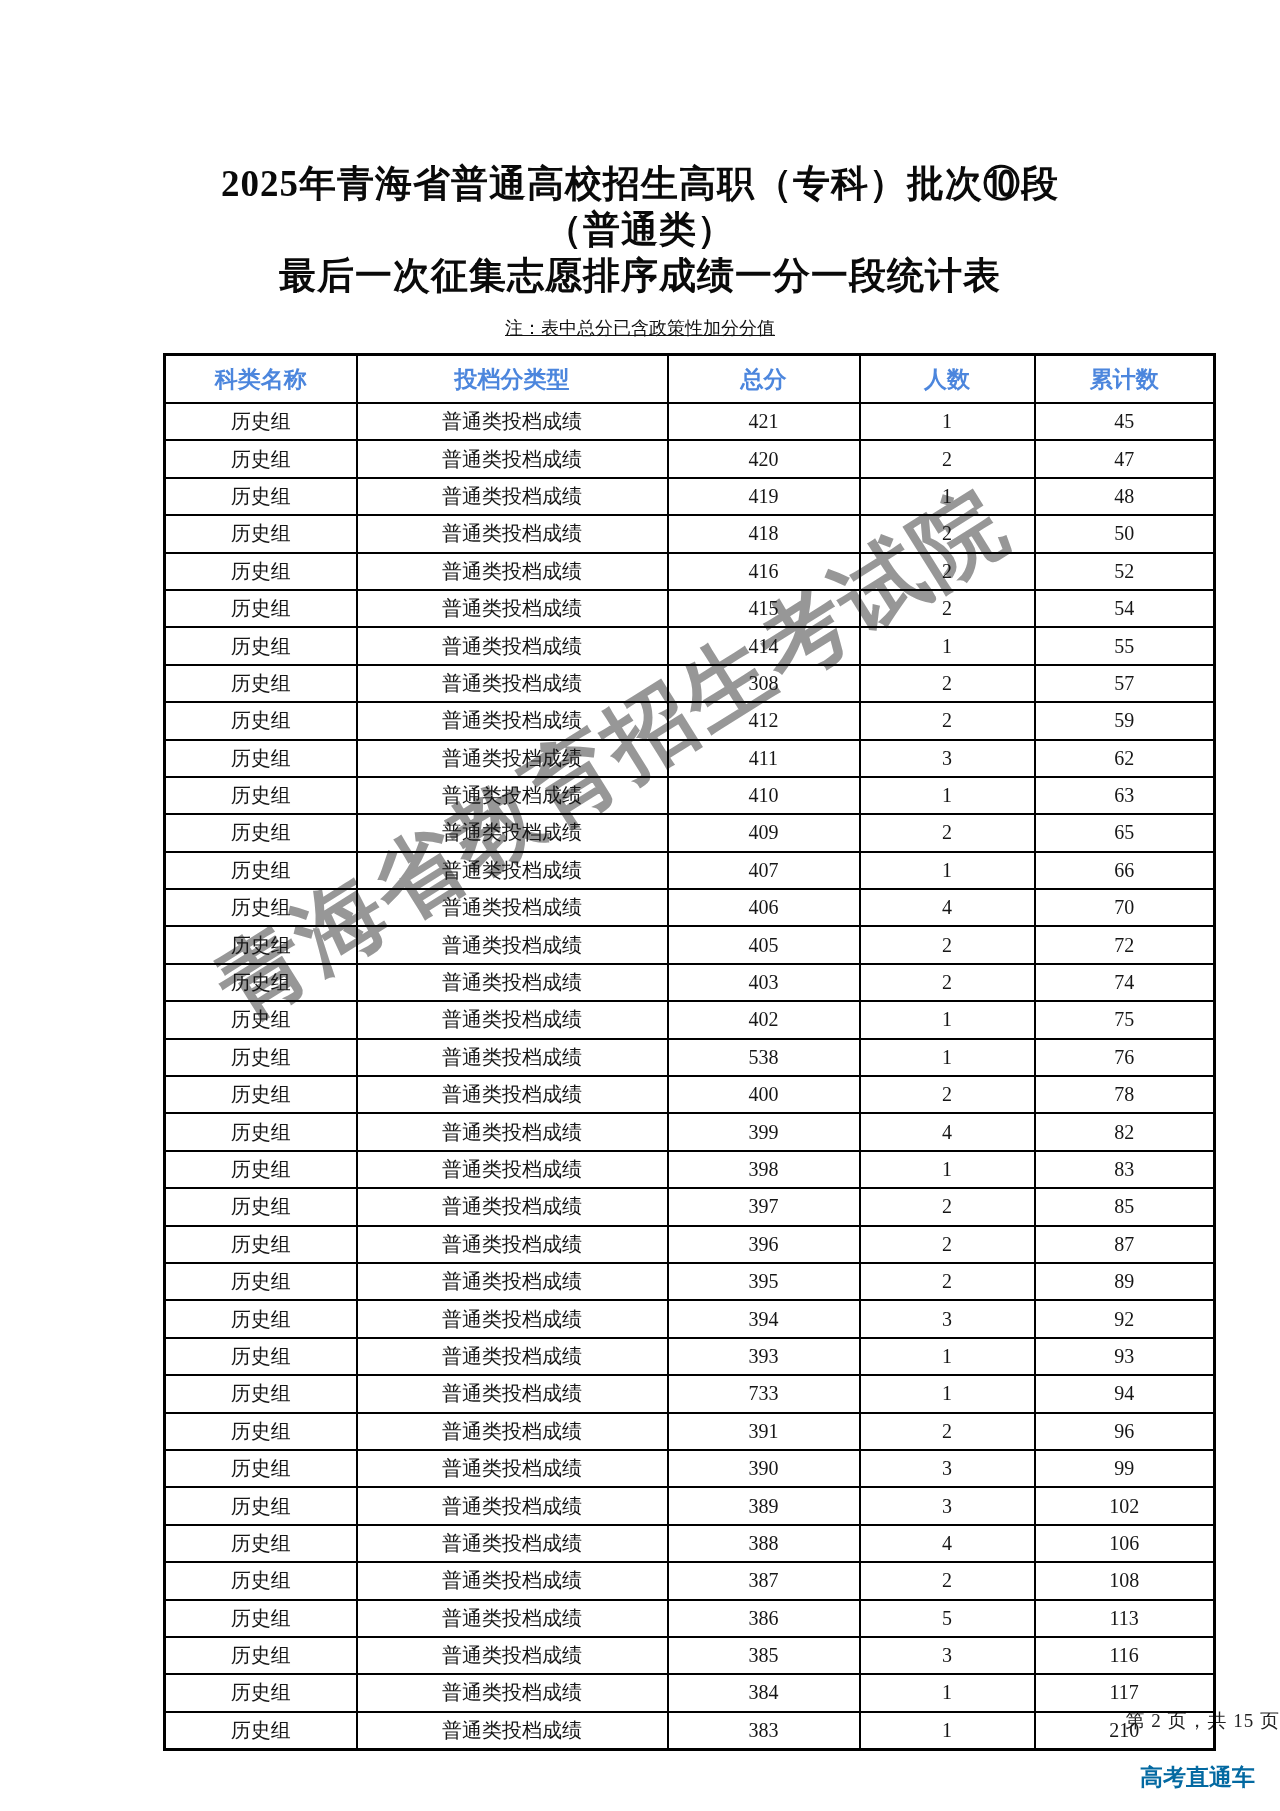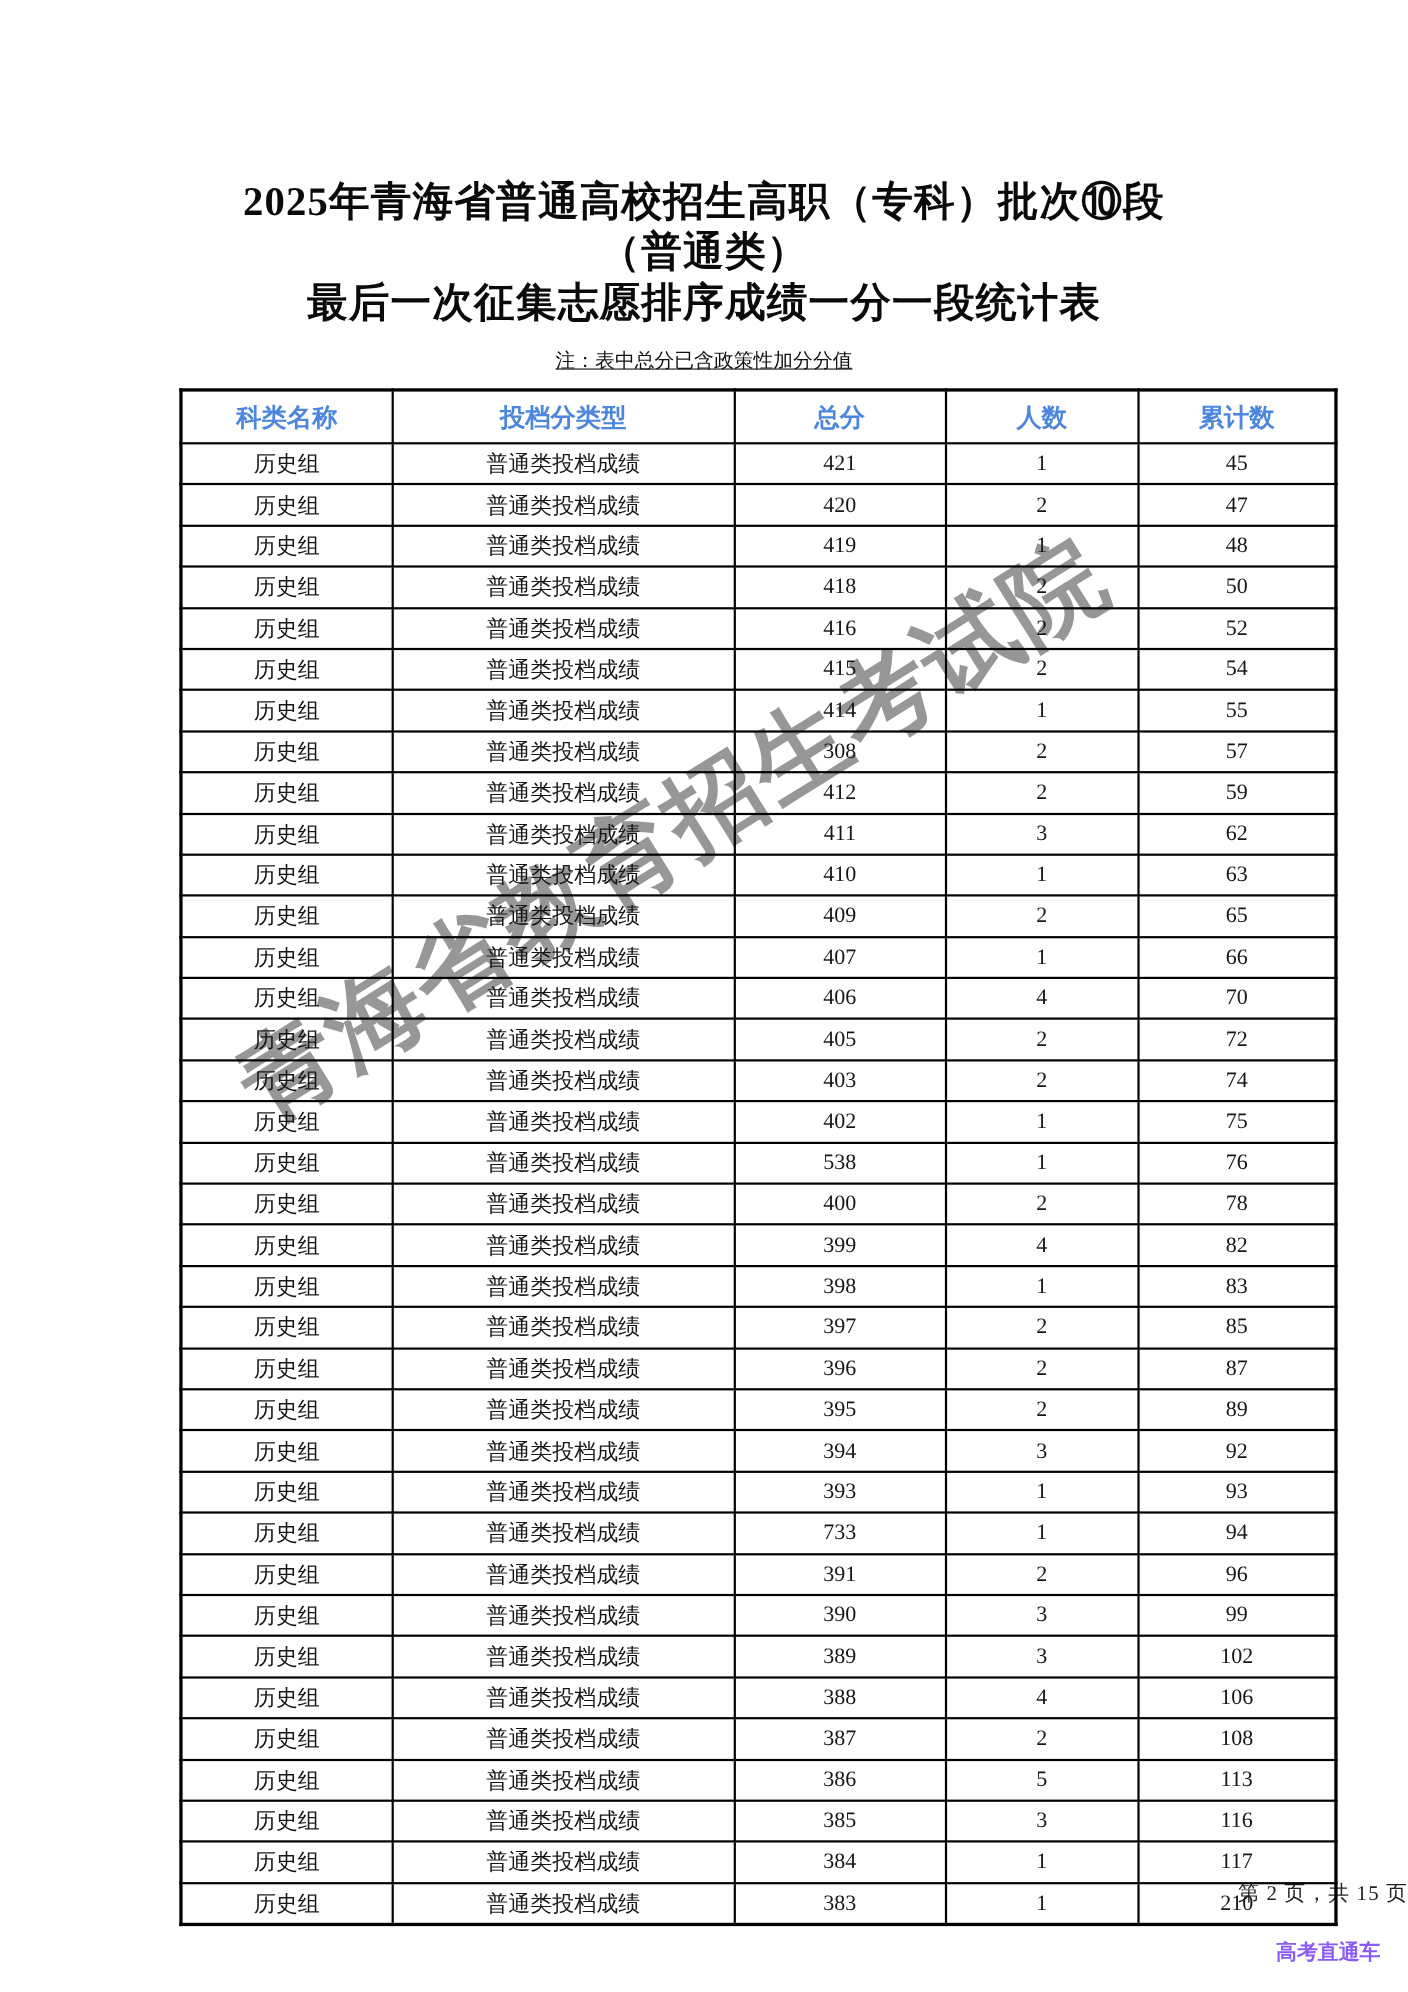--- a/index.html
+++ b/index.html
@@ -74,24 +74,24 @@
     position:absolute;
     top:1708px; left:0; width:100%;
     text-align:right;
     font-size:19px;
     letter-spacing:1px;
     color:#222;
   }
   .brand{
     position:absolute;
     top:1762px; right:25px;
-    font-size:19px;
+    font-size:23px;
     font-weight:bold;
     font-family:"Liberation Sans","DejaVu Sans",sans-serif;
-    color:#8b5cf6;
+    color:#0369a1;
     text-shadow:1px 1px 0 #ffffff;
     z-index:3;
   }
 </style>
 </head>
 <body>
 
 <div class="page">
 
   <div class="title-block">

